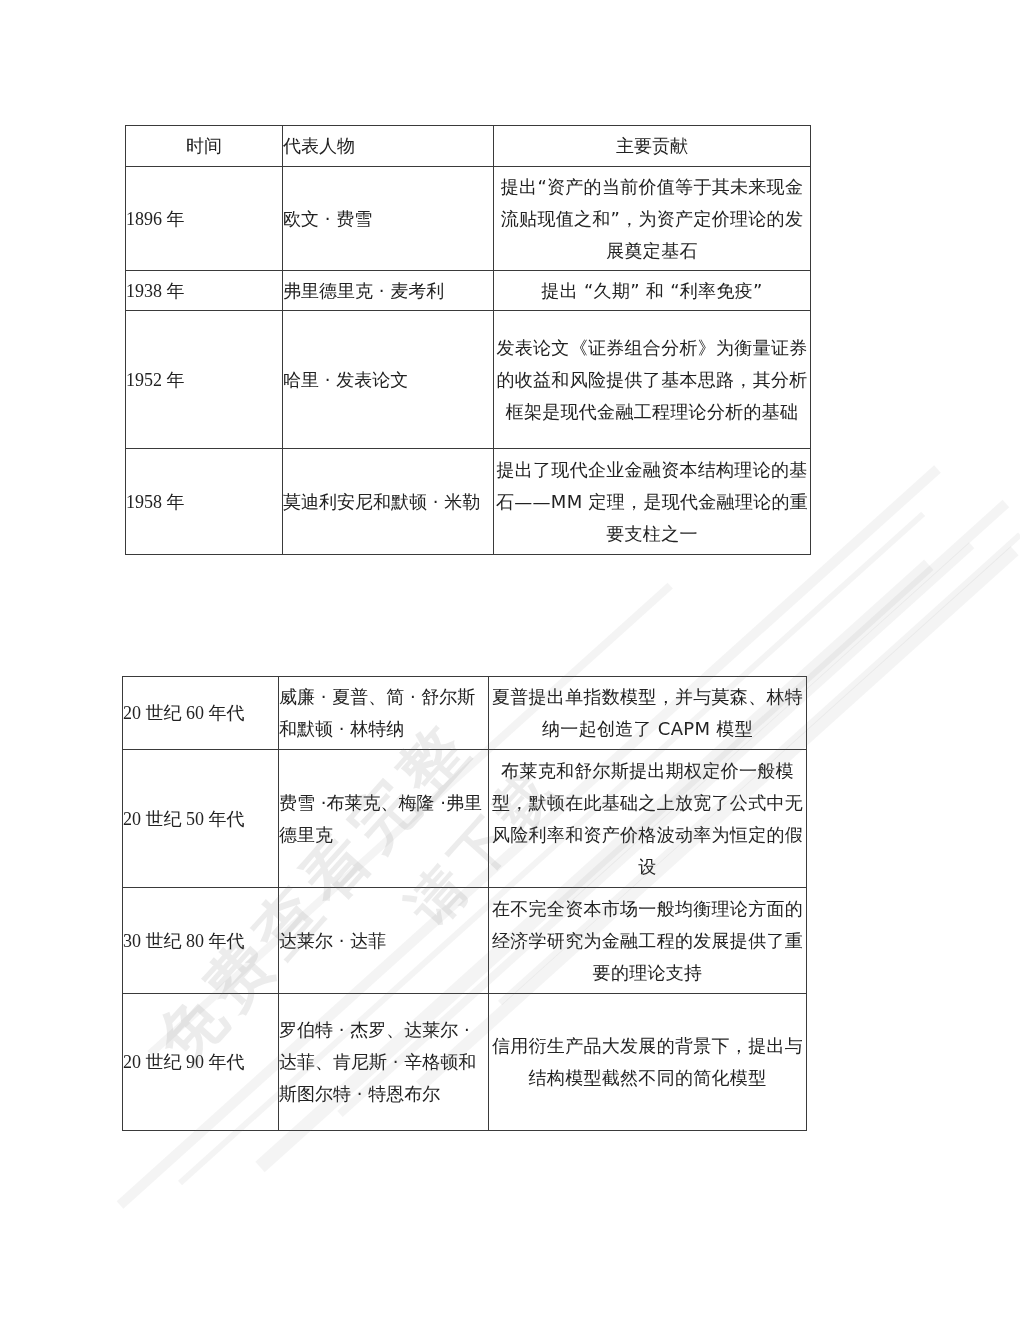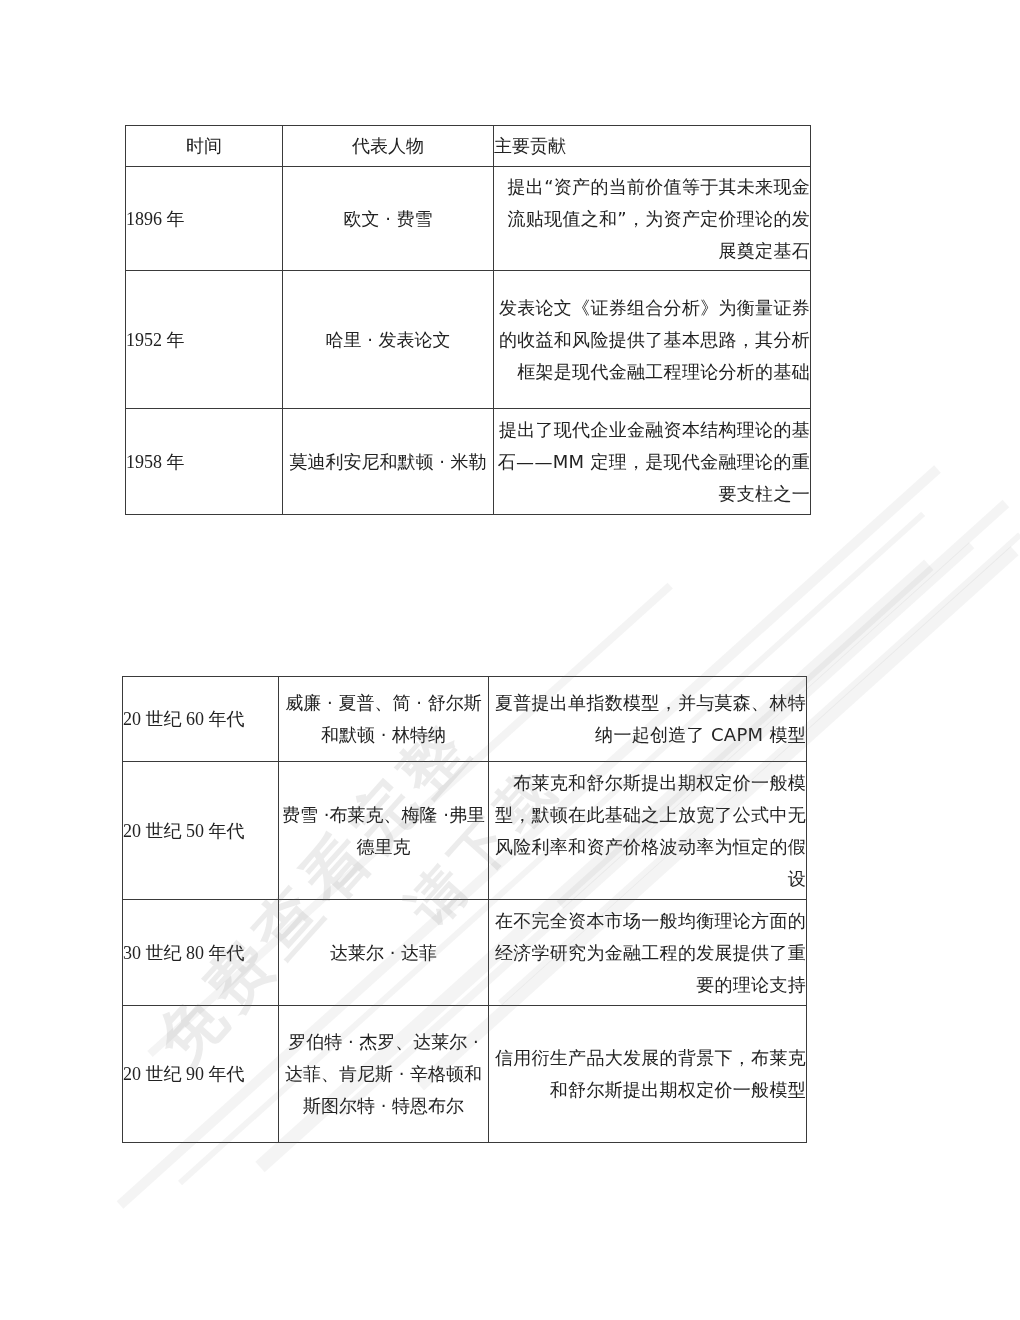--- a/index.html
+++ b/index.html
@@ -33,46 +33,46 @@
     border: 1.5px solid #3a3a3a;
     padding: 0;
     vertical-align: middle;
     font-weight: normal;
   }
   td.c-time, th.c-time {
     font-family: "Liberation Serif", "DejaVu Serif", serif;
     font-size: 18px;
   }
   td.c-person, th.c-person {
-    text-align: center;
+    text-align: left;
     padding: 0 4px;
   }
   td.c-contrib {
-    text-align: right;
+    text-align: center;
     padding: 0 6px 0 7px;
     letter-spacing: 0.3px;
   }
-  th.c-contrib { text-align: left; }
+  th.c-contrib { text-align: center; }
 
   #table-1 { left: 125px; top: 125px; width: 685px; }
   #table-1 col.w1 { width: 157px; }
   #table-1 col.w2 { width: 211px; }
   #table-1 col.w3 { width: 317px; }
   #table-1 tr.r-head { height: 41px; }
   #table-1 tr.r0 { height: 104px; }
   #table-1 tr.r1 { height: 73px; }
   #table-1 tr.r2 { height: 40px; }
   #table-1 tr.r3 { height: 138px; }
   #table-1 tr.r4 { height: 106px; }
 
   #table-2 { left: 122px; top: 676px; width: 684px; }
   #table-2 col.w1 { width: 156px; }
   #table-2 col.w2 { width: 210px; }
   #table-2 col.w3 { width: 318px; }
-  #table-2 tr.r0 { height: 85px; }
+  #table-2 tr.r0 { height: 73px; }
   #table-2 tr.r1 { height: 138px; }
   #table-2 tr.r2 { height: 106px; }
   #table-2 tr.r3 { height: 137px; }
 
   
   .wm-layer {
     position: absolute;
     left: 0; top: 0;
     width: 1020px; height: 1320px;
     pointer-events: none;
@@ -115,20 +115,25 @@
         <th class="c-person">代表人物</th>
         <th class="c-contrib">主要贡献</th>
       </tr>
     </thead>
     <tbody>
       <tr class="r0">
         <td class="c-time">1896 年</td>
         <td class="c-person">欧文 · 费雪</td>
         <td class="c-contrib">提出“资产的当前价值等于其未来现金流贴现值之和”，为资产定价理论的发展奠定基石</td>
       </tr>
+      <tr class="r2">
+        <td class="c-time">1938 年</td>
+        <td class="c-person">弗里德里克 · 麦考利</td>
+        <td class="c-contrib">提出 “久期” 和 “利率免疫”</td>
+      </tr>
       <tr class="r3">
         <td class="c-time">1952 年</td>
         <td class="c-person">哈里 · 发表论文</td>
         <td class="c-contrib">发表论文《证券组合分析》为衡量证券的收益和风险提供了基本思路，其分析框架是现代金融工程理论分析的基础</td>
       </tr>
       <tr class="r4">
         <td class="c-time">1958 年</td>
         <td class="c-person">莫迪利安尼和默顿 · 米勒</td>
         <td class="c-contrib">提出了现代企业金融资本结构理论的基石——MM 定理，是现代金融理论的重要支柱之一</td>
       </tr>
@@ -153,21 +158,21 @@
         <td class="c-contrib">布莱克和舒尔斯提出期权定价一般模型，默顿在此基础之上放宽了公式中无风险利率和资产价格波动率为恒定的假设</td>
       </tr>
       <tr class="r2">
         <td class="c-time">30 世纪 80 年代</td>
         <td class="c-person">达莱尔 · 达菲</td>
         <td class="c-contrib">在不完全资本市场一般均衡理论方面的经济学研究为金融工程的发展提供了重要的理论支持</td>
       </tr>
       <tr class="r3">
         <td class="c-time">20 世纪 90 年代</td>
         <td class="c-person">罗伯特 · 杰罗、达莱尔 · 达菲、肯尼斯 · 辛格顿和斯图尔特 · 特恩布尔</td>
-        <td class="c-contrib">信用衍生产品大发展的背景下，布莱克和舒尔斯提出期权定价一般模型</td>
+        <td class="c-contrib">信用衍生产品大发展的背景下，提出与结构模型截然不同的简化模型</td>
       </tr>
     </tbody>
   </table>
 
   <div class="wm-layer">
     <div class="wm-stripe" style="left:120px; top:1200px; width:1100px;"></div>
     <div class="wm-stripe" style="left:180px; top:1180px; width:1000px; height:6px;"></div>
     <div class="wm-stripe" style="left:260px; top:1160px; width:900px; height:14px;"></div>
     <div class="wm-stripe" style="left:340px; top:1110px; width:850px; height:8px;"></div>
     <div class="wm-stripe" style="left:420px; top:1080px; width:800px; height:12px;"></div>

